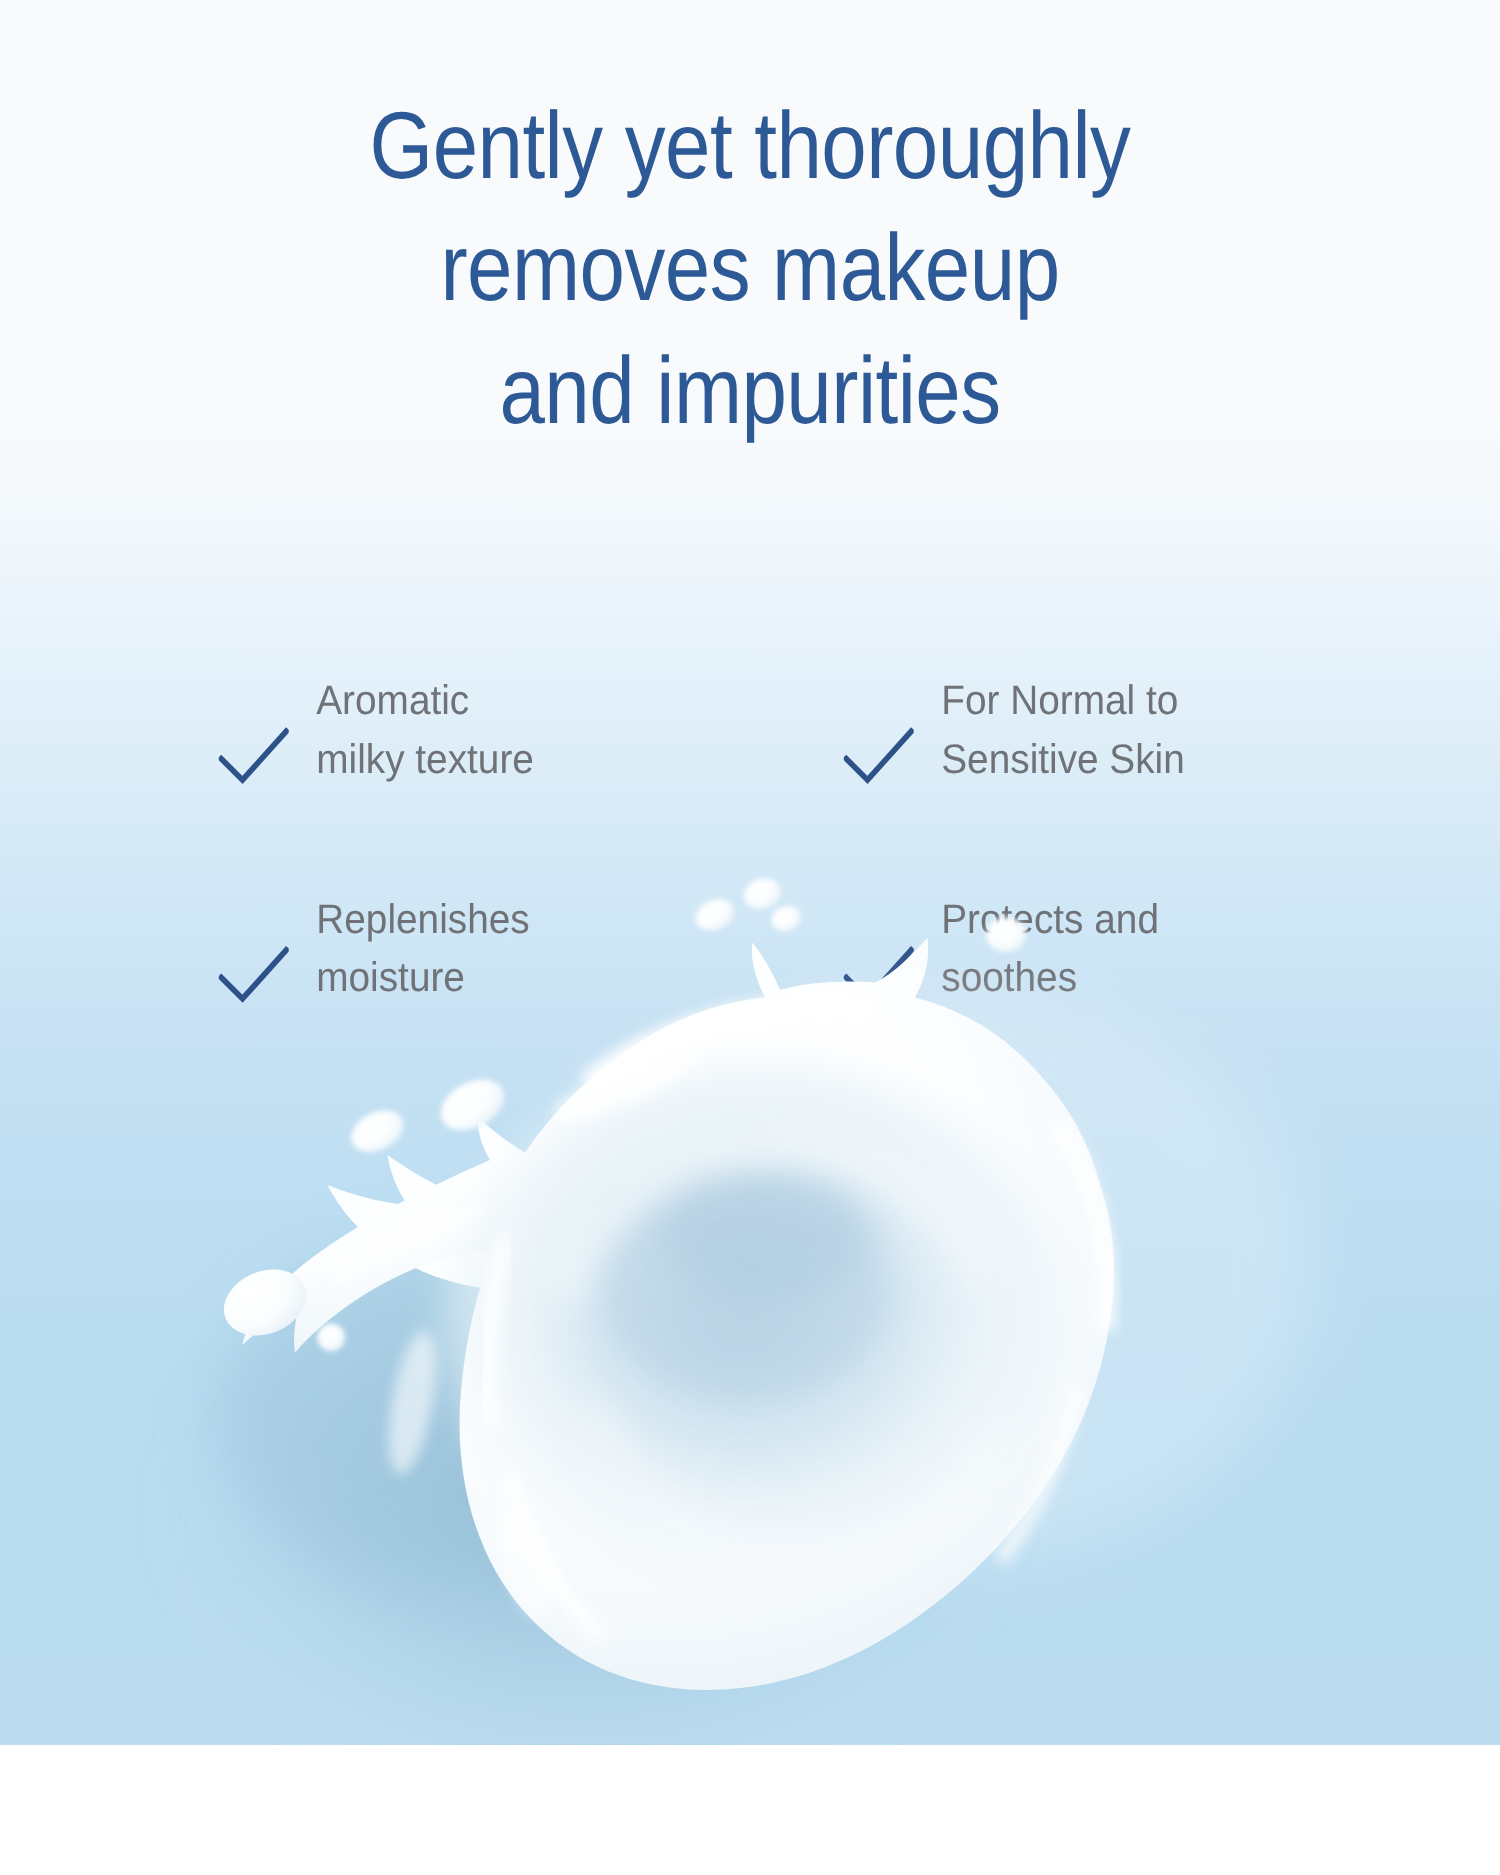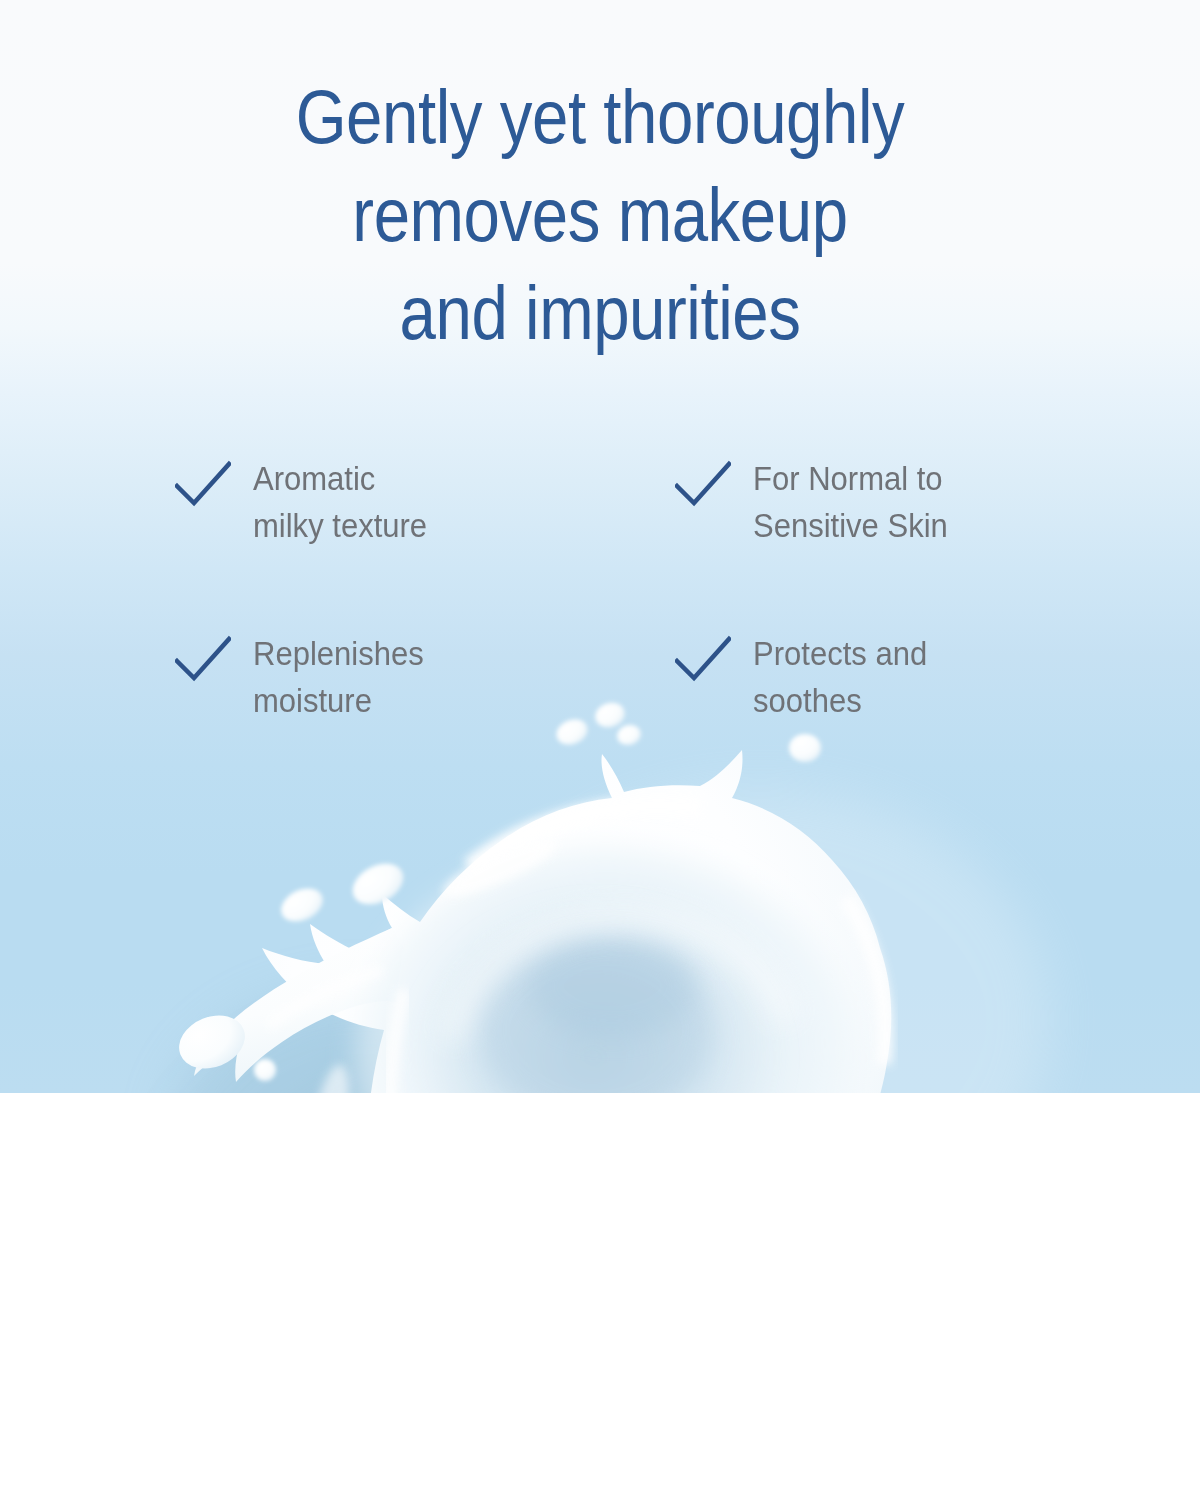--- a/index.html
+++ b/index.html
@@ -4,21 +4,21 @@
 <style>
   * { margin:0; padding:0; box-sizing:border-box; }
 
   html, body {
     width:1200px; height:1500px;
     font-family:"Liberation Sans", sans-serif;
   }
 
   #page {
     position:relative;
-    width:1200px; height:1093px;
+    width:1200px; height:1396px;
     overflow:hidden;
     background:
       linear-gradient(to bottom,
         #f9fafc 0%,
         #f8fafc 24%,
         #f2f8fc 30%,
         #e8f3fb 36%,
         #dcedf8 44%,
         #d0e7f6 52%,
         #c6e1f3 60%,
@@ -48,21 +48,21 @@
   .benefits {
     position:absolute;
     top:455px; left:175px;
     width:900px;
     display:grid;
     grid-template-columns:500px 400px;
     grid-auto-rows:175px;
   }
   .benefit {
     display:flex;
-    align-items:flex-start;
+    align-items:flex-end;
   }
   .check-icon {
     width:56px; height:50px;
     flex:0 0 56px;
     margin-right:22px;
     margin-top:4px;
   }
   .check-icon svg { display:block; width:100%; height:100%; }
   .benefit-label {
     color:#6f7277;

